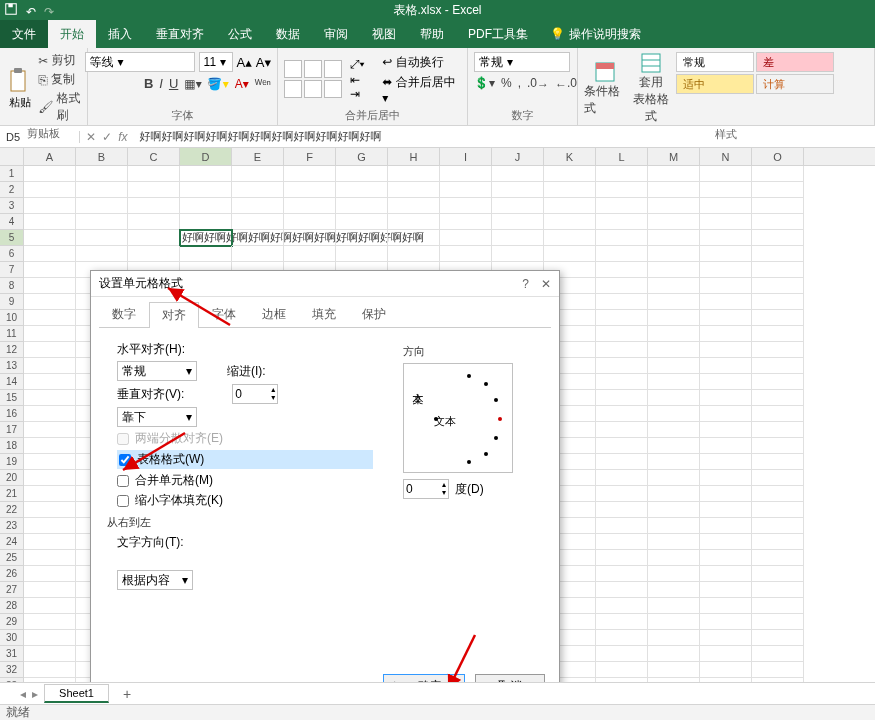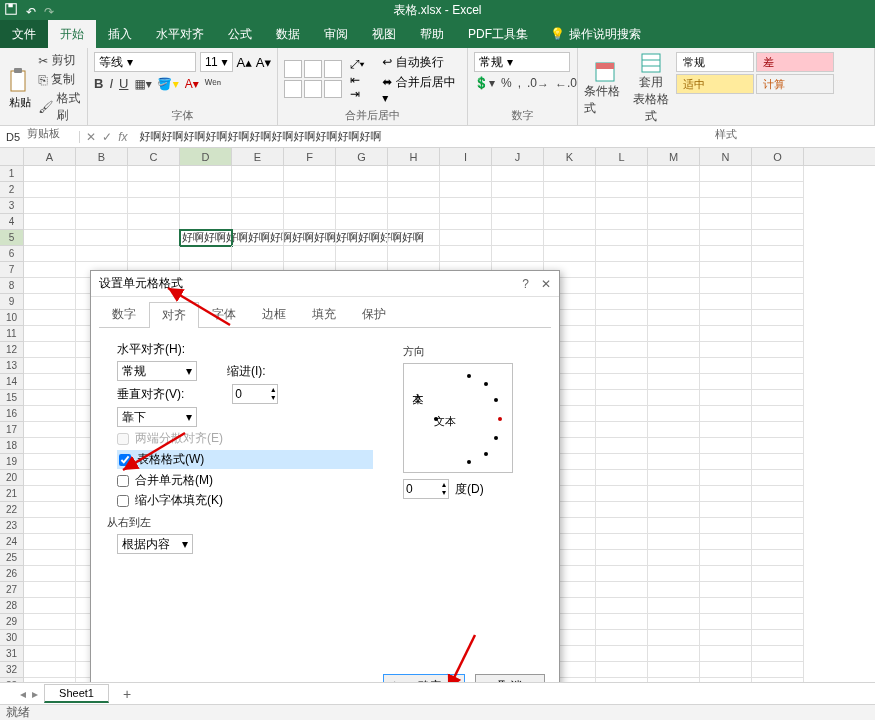--- a/index.html
+++ b/index.html
@@ -12,21 +12,21 @@
 .menu-item.active{background:#f3f3f3;color:#217346;}
 .menu-item.file{background:#185c37;}
 .bulb{display:flex;align-items:center;gap:4px;padding:0 10px;color:#fff;}
 .ribbon{background:#f3f3f3;border-bottom:1px solid #d4d4d4;height:78px;display:flex;}
 .rgroup{border-right:1px solid #d4d4d4;padding:4px 6px 2px 6px;display:flex;flex-direction:column;justify-content:space-between;}
 .rgroup-label{text-align:center;color:#666;font-size:11px;margin-top:2px;}
 .rg-body{display:flex;gap:4px;flex:1;}
 .clip-col{display:flex;flex-direction:column;gap:2px;font-size:11px;}
 .clip-row{display:flex;align-items:center;gap:3px;color:#444;}
 .paste-big{display:flex;flex-direction:column;align-items:center;justify-content:center;width:36px;}
-.font-ctrl{display:flex;flex-direction:column;gap:4px;}
+.font-ctrl{display:flex;flex-direction:column;gap:4px;align-items:flex-end;}
 .font-row{display:flex;gap:4px;align-items:center;}
 .sel{background:#fff;border:1px solid #c6c6c6;height:20px;padding:0 4px;font-size:11px;display:flex;align-items:center;gap:4px;}
 .btn-row{display:flex;gap:6px;align-items:center;color:#444;}
 .icn{font-size:13px;}
 .align-grid{display:grid;grid-template-columns:repeat(3,18px);grid-template-rows:repeat(2,18px);gap:2px;}
 .align-cell{border:1px solid #bbb;background:#fff;}
 .num-ctrl{display:flex;flex-direction:column;gap:4px;}
 .style-boxes{display:grid;grid-template-columns:78px 78px;grid-auto-rows:20px;gap:2px;}
 .sbox{border:1px solid #ccc;display:flex;align-items:center;padding:0 6px;font-size:11px;}
 .sbox.norm{background:#fff;}
@@ -94,21 +94,21 @@
     <span style="color:#fff;">↶</span>
     <span style="color:#a0c0a8;">↷</span>
   </div>
   <span>表格.xlsx - Excel</span>
 </div>
 
 <div class="menu-bar">
   <div class="menu-item file">文件</div>
   <div class="menu-item active">开始</div>
   <div class="menu-item">插入</div>
-  <div class="menu-item">水平对齐</div>
+  <div class="menu-item">垂直对齐</div>
   <div class="menu-item">公式</div>
   <div class="menu-item">数据</div>
   <div class="menu-item">审阅</div>
   <div class="menu-item">视图</div>
   <div class="menu-item">帮助</div>
   <div class="menu-item">PDF工具集</div>
   <div class="bulb">
     <span>💡</span>
     <span>操作说明搜索</span>
   </div>
@@ -956,21 +956,24 @@
           <input type="checkbox" style="">
           <span>合并单元格(M)</span>
         </div>
       <div class="chk">
           <input type="checkbox" style="">
           <span>缩小字体填充(K)</span>
         </div>
 
       <div class="sect-title">从右到左</div>
       <div class="field-row">
-          <div class="dd" style="width:76px;">
+          <span>文字方向(T):</span>
+        </div>
+      <div class="field-row">
+          <div class="dd" style="width:76px;margin-top:16px;">
             <span>根据内容</span>
             <span>▾</span>
           </div>
         </div>
     </div>
 
     <div class="dlg-right">
       <div class="sect-title">方向</div>
       <div class="orient-box">
         <div class="orient-v">文本</div>

